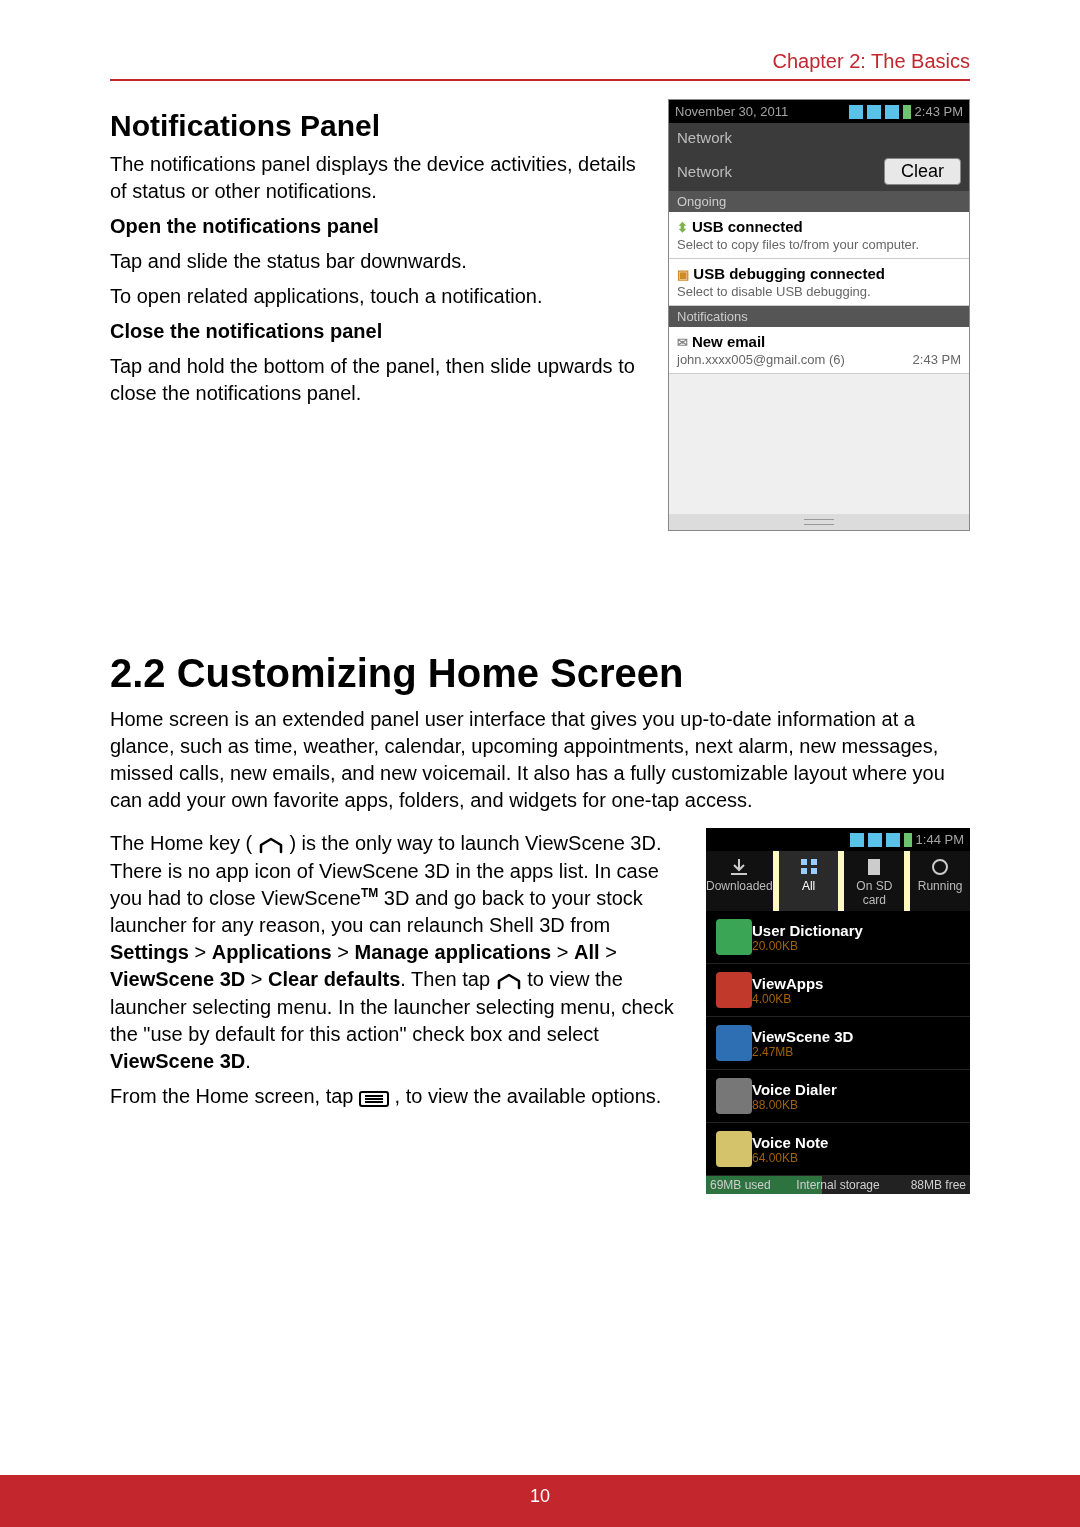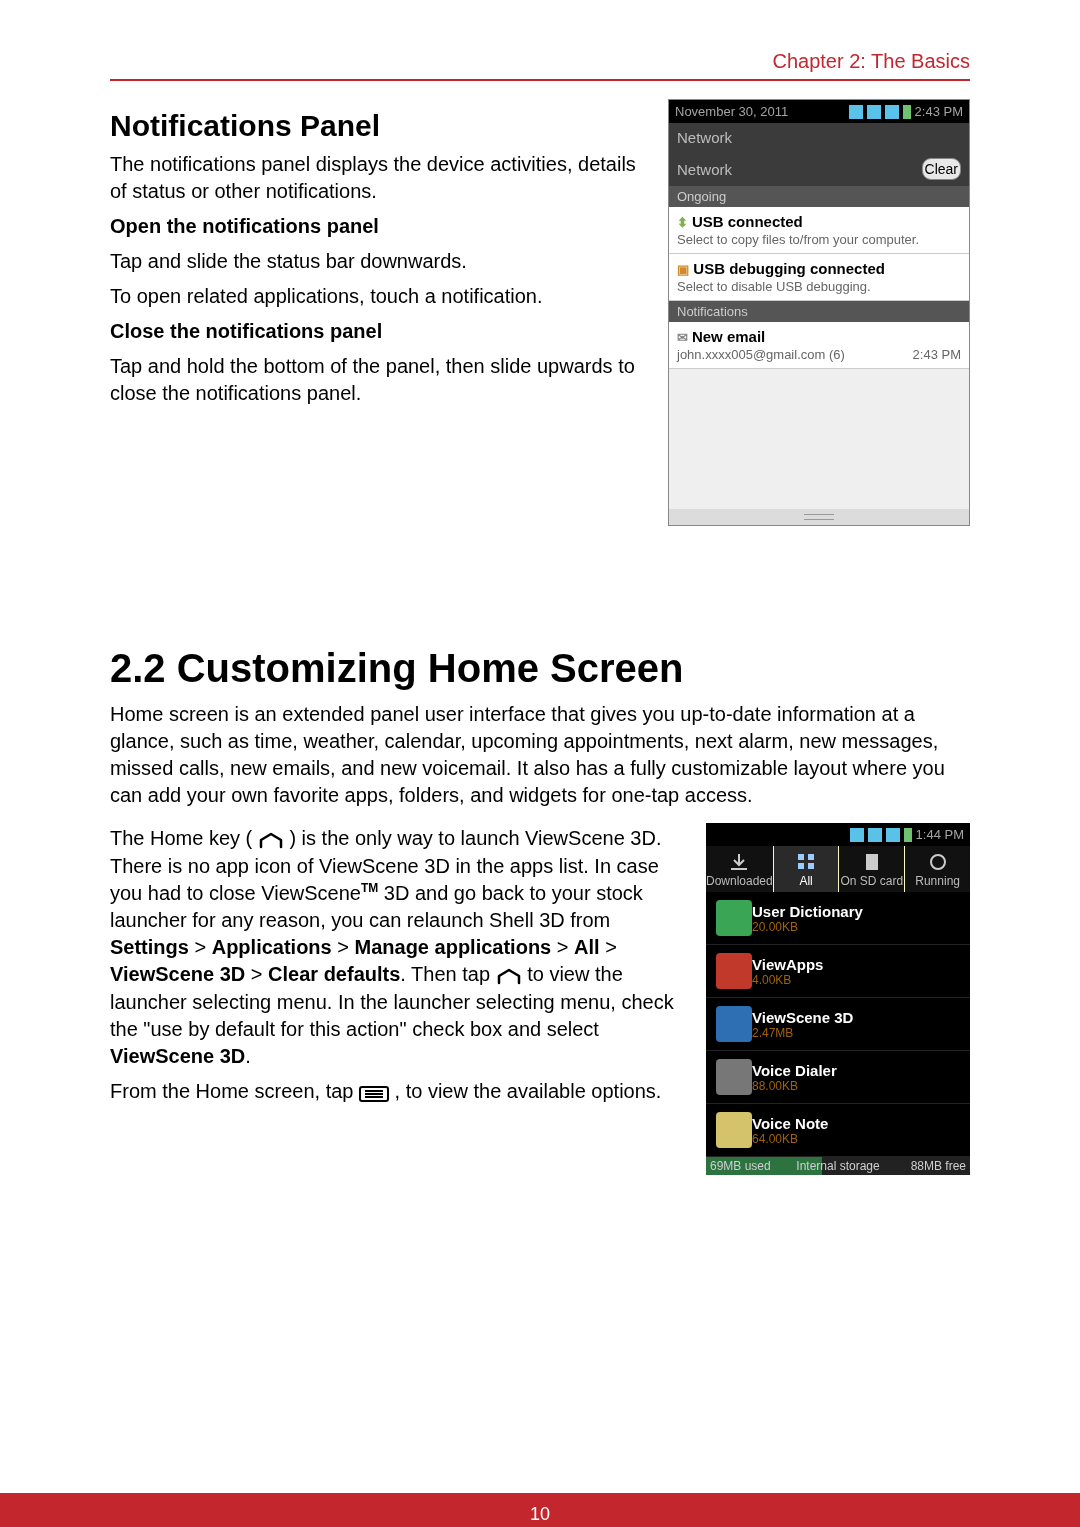--- a/index.html
+++ b/index.html
@@ -65,21 +65,21 @@
   }
   .status-icons { display:flex; gap:4px; align-items:center; }
   .sicon { width:14px; height:14px; background:#5ac1e8; display:inline-block; }
   .sicon.green { background:#6fc26f; width:8px; }
   .phone1 .netrow {
     background:#3b3b3b; color:#bdbdbd; padding:6px 8px; font-size:15px;
     display:flex; justify-content:space-between; align-items:center;
   }
   .clear-btn {
     background:#e8e8e8; color:#000; border:1px solid #888;
-    padding:2px 2px; font-size:14px; border-radius:9px;
+    padding:2px 16px; font-size:18px; border-radius:4px;
   }
   .sect-label {
     background:#555; color:#ccc; font-size:13px; padding:3px 8px;
   }
   .notif {
     background:#fff; color:#000; padding:6px 8px; border-bottom:1px solid #ccc;
   }
   .notif .t { font-weight:bold; font-size:15px; }
   .notif .t .ico { color:#7fb14f; margin-right:4px; font-size:13px; }
   .notif .t .ico.orange { color:#d08a2a; }
@@ -90,21 +90,21 @@
 
   
   .phone2 {
     width: 264px;
     background:#000; color:#fff; font-size:14px;
     margin-top: 6px;
   }
   .tabrow { display:flex; background:#111; }
   .tab {
     flex:1; text-align:center; padding:6px 0 4px 0;
-    font-size:12px; color:#bbb; border-right:1px solid #fef9c3;
+    font-size:12px; color:#bbb; border-right:6px solid #fef9c3;
   }
   .tab:last-child{ border-right:none; }
   .tab .tabicon {
     width:28px; height:20px; margin:0 auto 2px auto; display:block;
   }
   .tab.sel { background:#2a2a2a; color:#fff; }
   .applist { background:#000; }
   .approw {
     display:flex; align-items:center; 
     padding:8px 10px; border-bottom:1px solid #222;
@@ -129,21 +129,21 @@
   }
 
   
   .home-icon, .menu-icon {
     display:inline-block; vertical-align:middle;
   }
   .home-icon svg, .menu-icon svg { vertical-align:middle; }
 
   .footer {
     position:absolute; left:0; right:0; bottom:0;
-    height:34px; background:#c4262e; color:#fff;
+    height:52px; background:#c4262e; color:#fff;
     text-align:center; line-height:42px; font-size:18px;
   }
   .footer-gap { height:200px; }
 </style>
 </head>
 <body>
 
 <div class="page">
 
   <div class="chapter-header">Chapter 2: The Basics</div>

